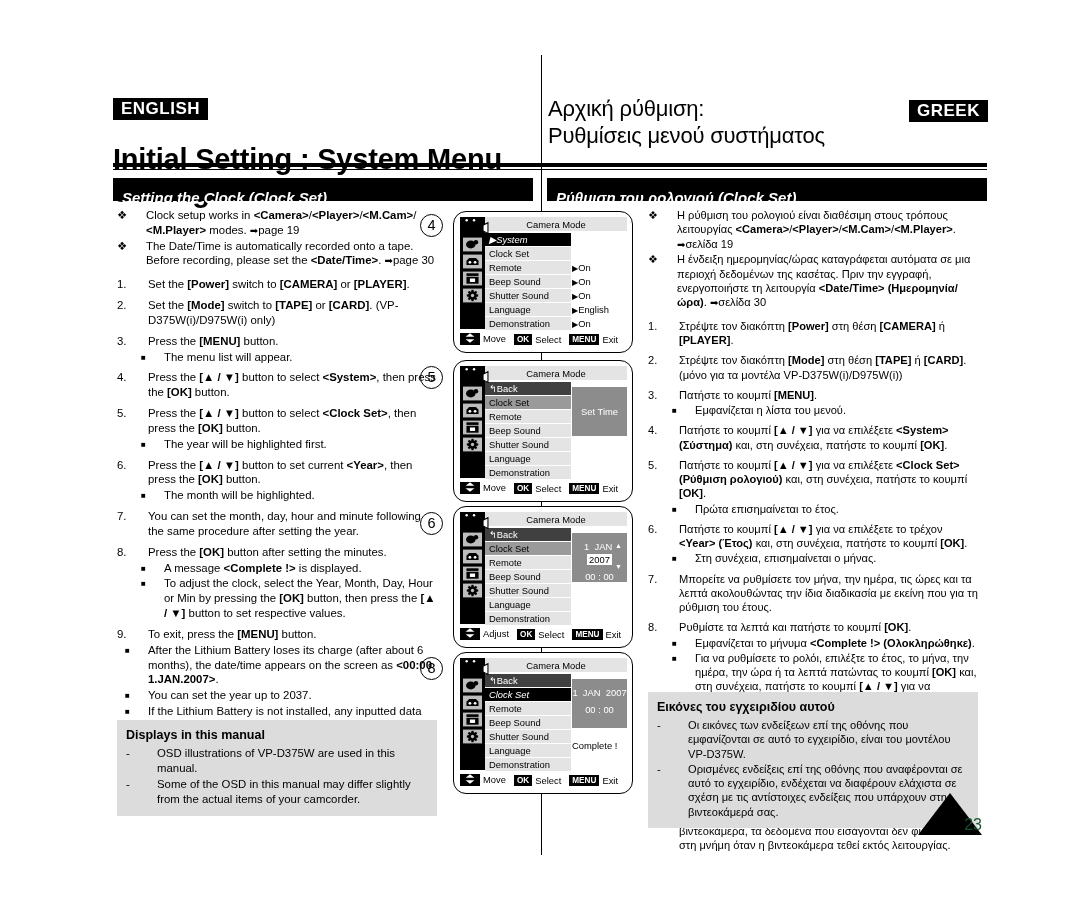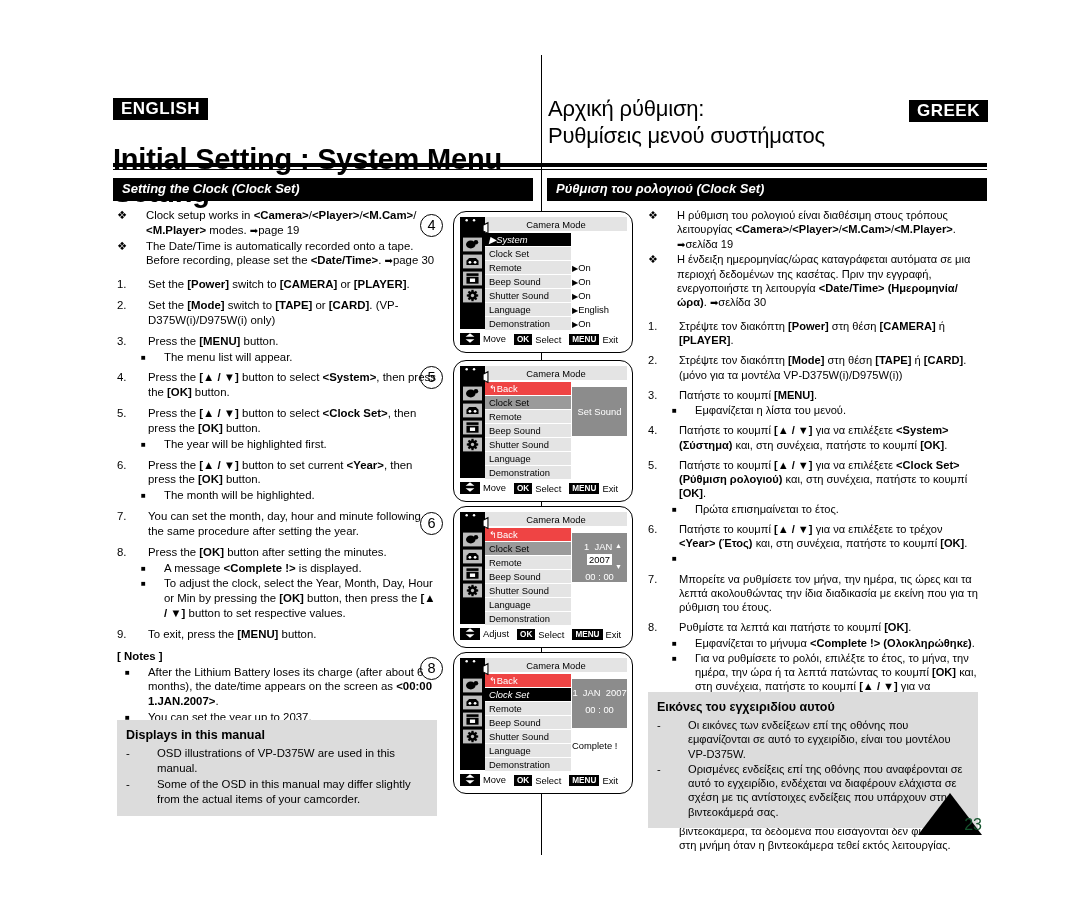--- a/index.html
+++ b/index.html
@@ -32,22 +32,22 @@
   }
   .hdr-title-gr-1 { margin-top:-2px; }
   .greek-tag { position:absolute; right:0; top:2px; }
 
   .rule-thick { position:absolute; left:113px; top:163px; width:874px; height:4px; background:#000; }
   .rule-thin  { position:absolute; left:113px; top:169px; width:874px; height:1px; background:#000; }
 
   
   .secbar {
     position:absolute; height:23px; background:#000; color:#fff;
-    font-style:italic; font-weight:bold; font-size:13px;
-    padding:1px 0 0 9px; line-height:20px; white-space:nowrap;
+    font-style:italic; font-weight:bold; font-size:15px;
+    padding:10px 0 0 9px; line-height:20px; white-space:nowrap;
   }
   .secbar.left  { left:113px; top:178px; width:420px; }
   .secbar.right { left:547px; top:178px; width:440px; }
 
   
   .col-div { position:absolute; left:541px; top:55px; width:1px; height:800px; background:#000; }
 
   
   .col-en { position:absolute; left:117px; top:208px; width:322px; font-size:11.4px; line-height:1.30; }
   .col-gr { position:absolute; left:648px; top:208px; width:330px; font-size:11.1px; line-height:1.285; }
@@ -99,21 +99,21 @@
   .sb-ic { position:absolute; left:3px; width:19px; height:15px; }
 
   .mlist { position:absolute; left:25px; top:0; width:86px; }
   .mrow {
     height:14px; line-height:14px; font-size:9.4px; padding-left:4px;
     background:#e4e4e4; border-bottom:1px solid #fff; white-space:nowrap;
     color:#000;
   }
   .mrow.hl  { background:#000; color:#fff;font-style:italic; }
   .mrow.sel { background:#9a9a9a; color:#000; }
-  .mrow.blk { background:#ef4444; color:#fff; }
+  .mrow.blk { background:#404040; color:#fff; }
   .mrow.nb  { border-bottom:1px solid #fff; }
 
   .mvals { position:absolute; left:112px; top:0; width:55px; }
   .vrow { height:14px; line-height:14px; font-size:9.4px; white-space:nowrap; color:#000; }
 
   .panel {
     position:absolute; left:112px; width:55px; background:#8c8c8c; color:#fff;
     font-size:9.4px; text-align:center;
   }
 
@@ -230,21 +230,20 @@
       </div>
       <div class="li sub">
         <span class="mk sq"><span class="sq-g">■</span></span>
         <span class="bd">To adjust the clock, select the Year, Month, Day, Hour or Min by pressing the <b>[OK]</b> button, then press the <b>[▲ / ▼]</b> button to set respective values.</span>
       </div>
       <div class="blank sm"></div>
       <div class="li">
         <span class="mk ">9.</span>
         <span class="bd">To exit, press the <b>[MENU]</b> button.</span>
       </div>
-      <div class="notes-hd">[ Notes ]</div>
       <div class="li">
         <span class="mk sq"><span class="sq-g">■</span></span>
         <span class="bd">After the Lithium Battery loses its charge (after about 6 months), the date/time appears on the screen as <b>&lt;<b>00:00 1.JAN.2007</b>&gt;</b>.</span>
       </div>
       <div class="li">
         <span class="mk sq"><span class="sq-g">■</span></span>
         <span class="bd">You can set the year up to 2037.</span>
       </div>
       <div class="li">
         <span class="mk sq"><span class="sq-g">■</span></span>
@@ -307,20 +306,21 @@
         <span class="mk sq"><span class="sq-g">■</span></span>
         <span class="bd">Πρώτα επισημαίνεται το έτος.</span>
       </div>
       <div class="blank sm"></div>
       <div class="li">
         <span class="mk ">6.</span>
         <span class="bd">Πατήστε το κουμπί <b>[▲ / ▼]</b> για να επιλέξετε το τρέχον <b>&lt;Year&gt;</b> <b>(Έτος)</b> και, στη συνέχεια, πατήστε το κουμπί <b>[OK]</b>.</span>
       </div>
       <div class="li sub">
         <span class="mk sq"><span class="sq-g">■</span></span>
+        <span class="bd">Στη συνέχεια, επισημαίνεται ο μήνας.</span>
       </div>
       <div class="blank sm"></div>
       <div class="li">
         <span class="mk ">7.</span>
         <span class="bd">Μπορείτε να ρυθμίσετε τον μήνα, την ημέρα, τις ώρες και τα λεπτά ακολουθώντας την ίδια διαδικασία με εκείνη που για τη ρύθμιση του έτους.</span>
       </div>
       <div class="blank sm"></div>
       <div class="li">
         <span class="mk ">8.</span>
         <span class="bd">Ρυθμίστε τα λεπτά και πατήστε το κουμπί <b>[OK]</b>.</span>
@@ -496,21 +496,21 @@
               <div class="mrow blk"><span>↰</span><span>Back</span></div>
               <div class="mrow sel"><span>Clock Set</span></div>
               <div class="mrow"><span>Remote</span></div>
               <div class="mrow"><span>Beep Sound</span></div>
               <div class="mrow"><span>Shutter Sound</span></div>
               <div class="mrow"><span>Language</span></div>
               <div class="mrow"><span>Demonstration</span></div>
             </div>
             <div class="mvals" style="top:16px;"></div>
             <div style="position:absolute;left:25px;top:0;width:142px;height:15px;line-height:15px;font-size:9.4px;background:#e4e4e4;text-align:center;border-bottom:1px solid #fff;">Camera Mode</div>
-            <div class="panel" style="top:21px;height:49px;line-height:49px;">Set Sound</div>
+            <div class="panel" style="top:21px;height:49px;line-height:49px;">Set Time</div>
             <span class="cam-icon"><svg viewBox="0 0 40 22" width="33" height="18">
                 <circle cx="8" cy="4" r="3.4" fill="#000"></circle>
                 <circle cx="8" cy="4" r="1.5" fill="#fff"></circle>
                 <circle cx="17" cy="4" r="3.4" fill="#000"></circle>
                 <circle cx="17" cy="4" r="1.5" fill="#fff"></circle>
                 <rect x="2" y="7" width="26" height="13" fill="#000"></rect>
                 <path d="M28 10 L34 7 L34 20 L28 17 Z" fill="#fff" stroke="#000" stroke-width="1.3"></path>
               </svg></span>
           </div>
           <div class="footbar">

